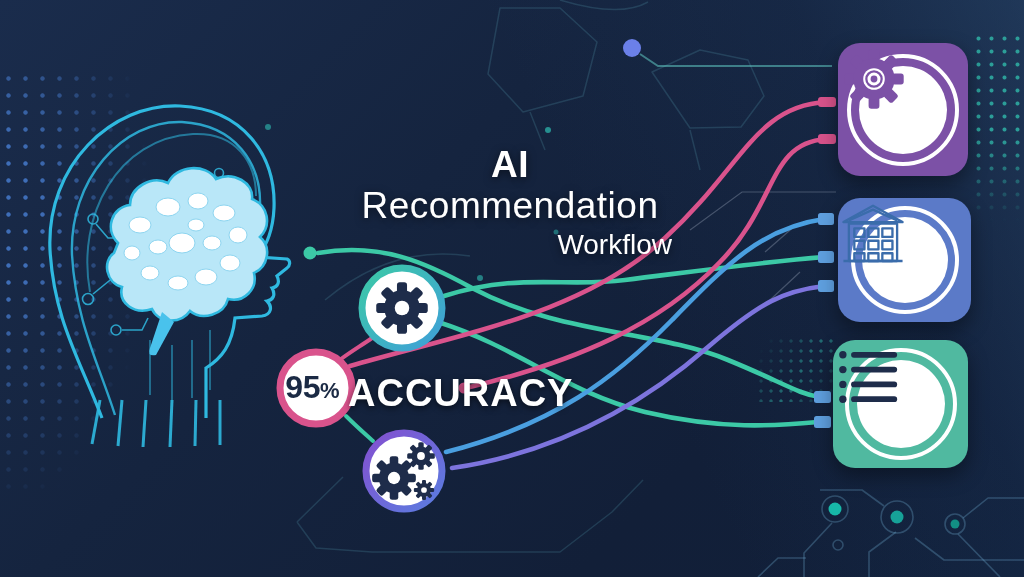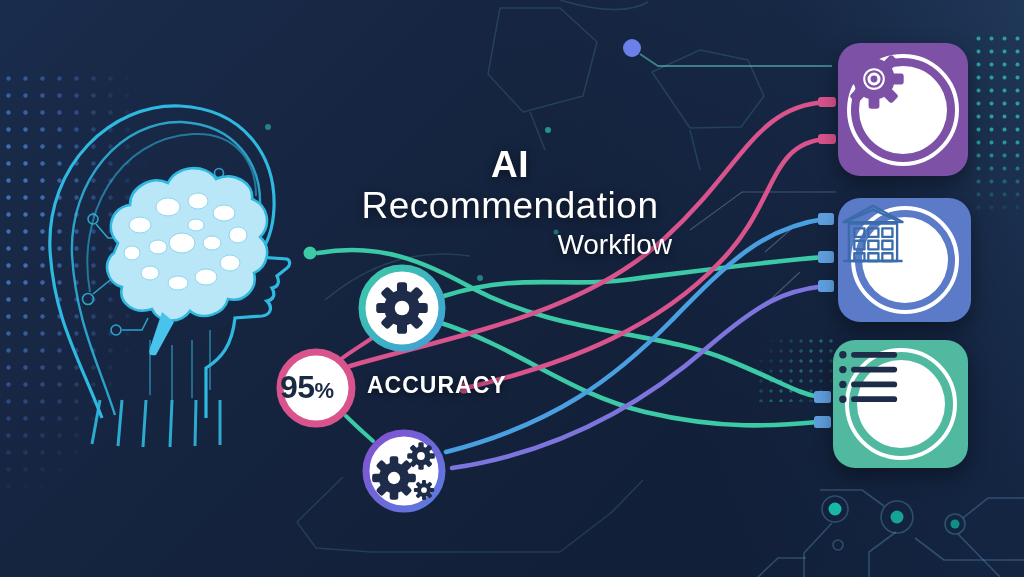--- a/index.html
+++ b/index.html
@@ -49,24 +49,24 @@
   .box{position:absolute;border-radius:22px;box-shadow:0 8px 20px rgba(0,0,0,.38);
        display:flex;align-items:center;justify-content:center;}
   .ring{border:4px solid #fff;border-radius:50%;display:flex;align-items:center;justify-content:center;}
   .disc{background:#fff;border-radius:50%;display:flex;align-items:center;justify-content:center;}
   
   .title{position:absolute;left:348px;top:144px;width:324px;text-align:center;color:#fff;
          text-shadow:0 2px 8px rgba(0,0,0,.55);line-height:1.12;}
   .title .t1{font-size:37px;font-weight:500;letter-spacing:.5px;}
   .title .t1 b{font-weight:800;}
   .title .t2{font-size:28px;font-weight:500;margin-top:2px;text-align:right;}
-  .pct{position:absolute;left:280px;top:369px;width:72px;text-align:left;color:#1b2a44;
+  .pct{position:absolute;left:267px;top:369px;width:72px;text-align:right;color:#1b2a44;
        font-weight:800;font-size:32px;letter-spacing:-.5px;}
   .pct .unit{font-size:22px;font-weight:800;}
-  .acc{position:absolute;left:367px;top:372px;color:#fff;font-size:23px;font-weight:700;
+  .acc{position:absolute;left:348px;top:372px;color:#fff;font-size:38px;font-weight:700;
        letter-spacing:1px;text-shadow:0 2px 6px rgba(0,0,0,.6);}
 </style>
 </head>
 <body>
 
 <div class="canvas">
 
   <div class="dots dots-left"></div>
   <div class="dots dots-right"></div>
   <div class="dots dots-midpatch"></div>

